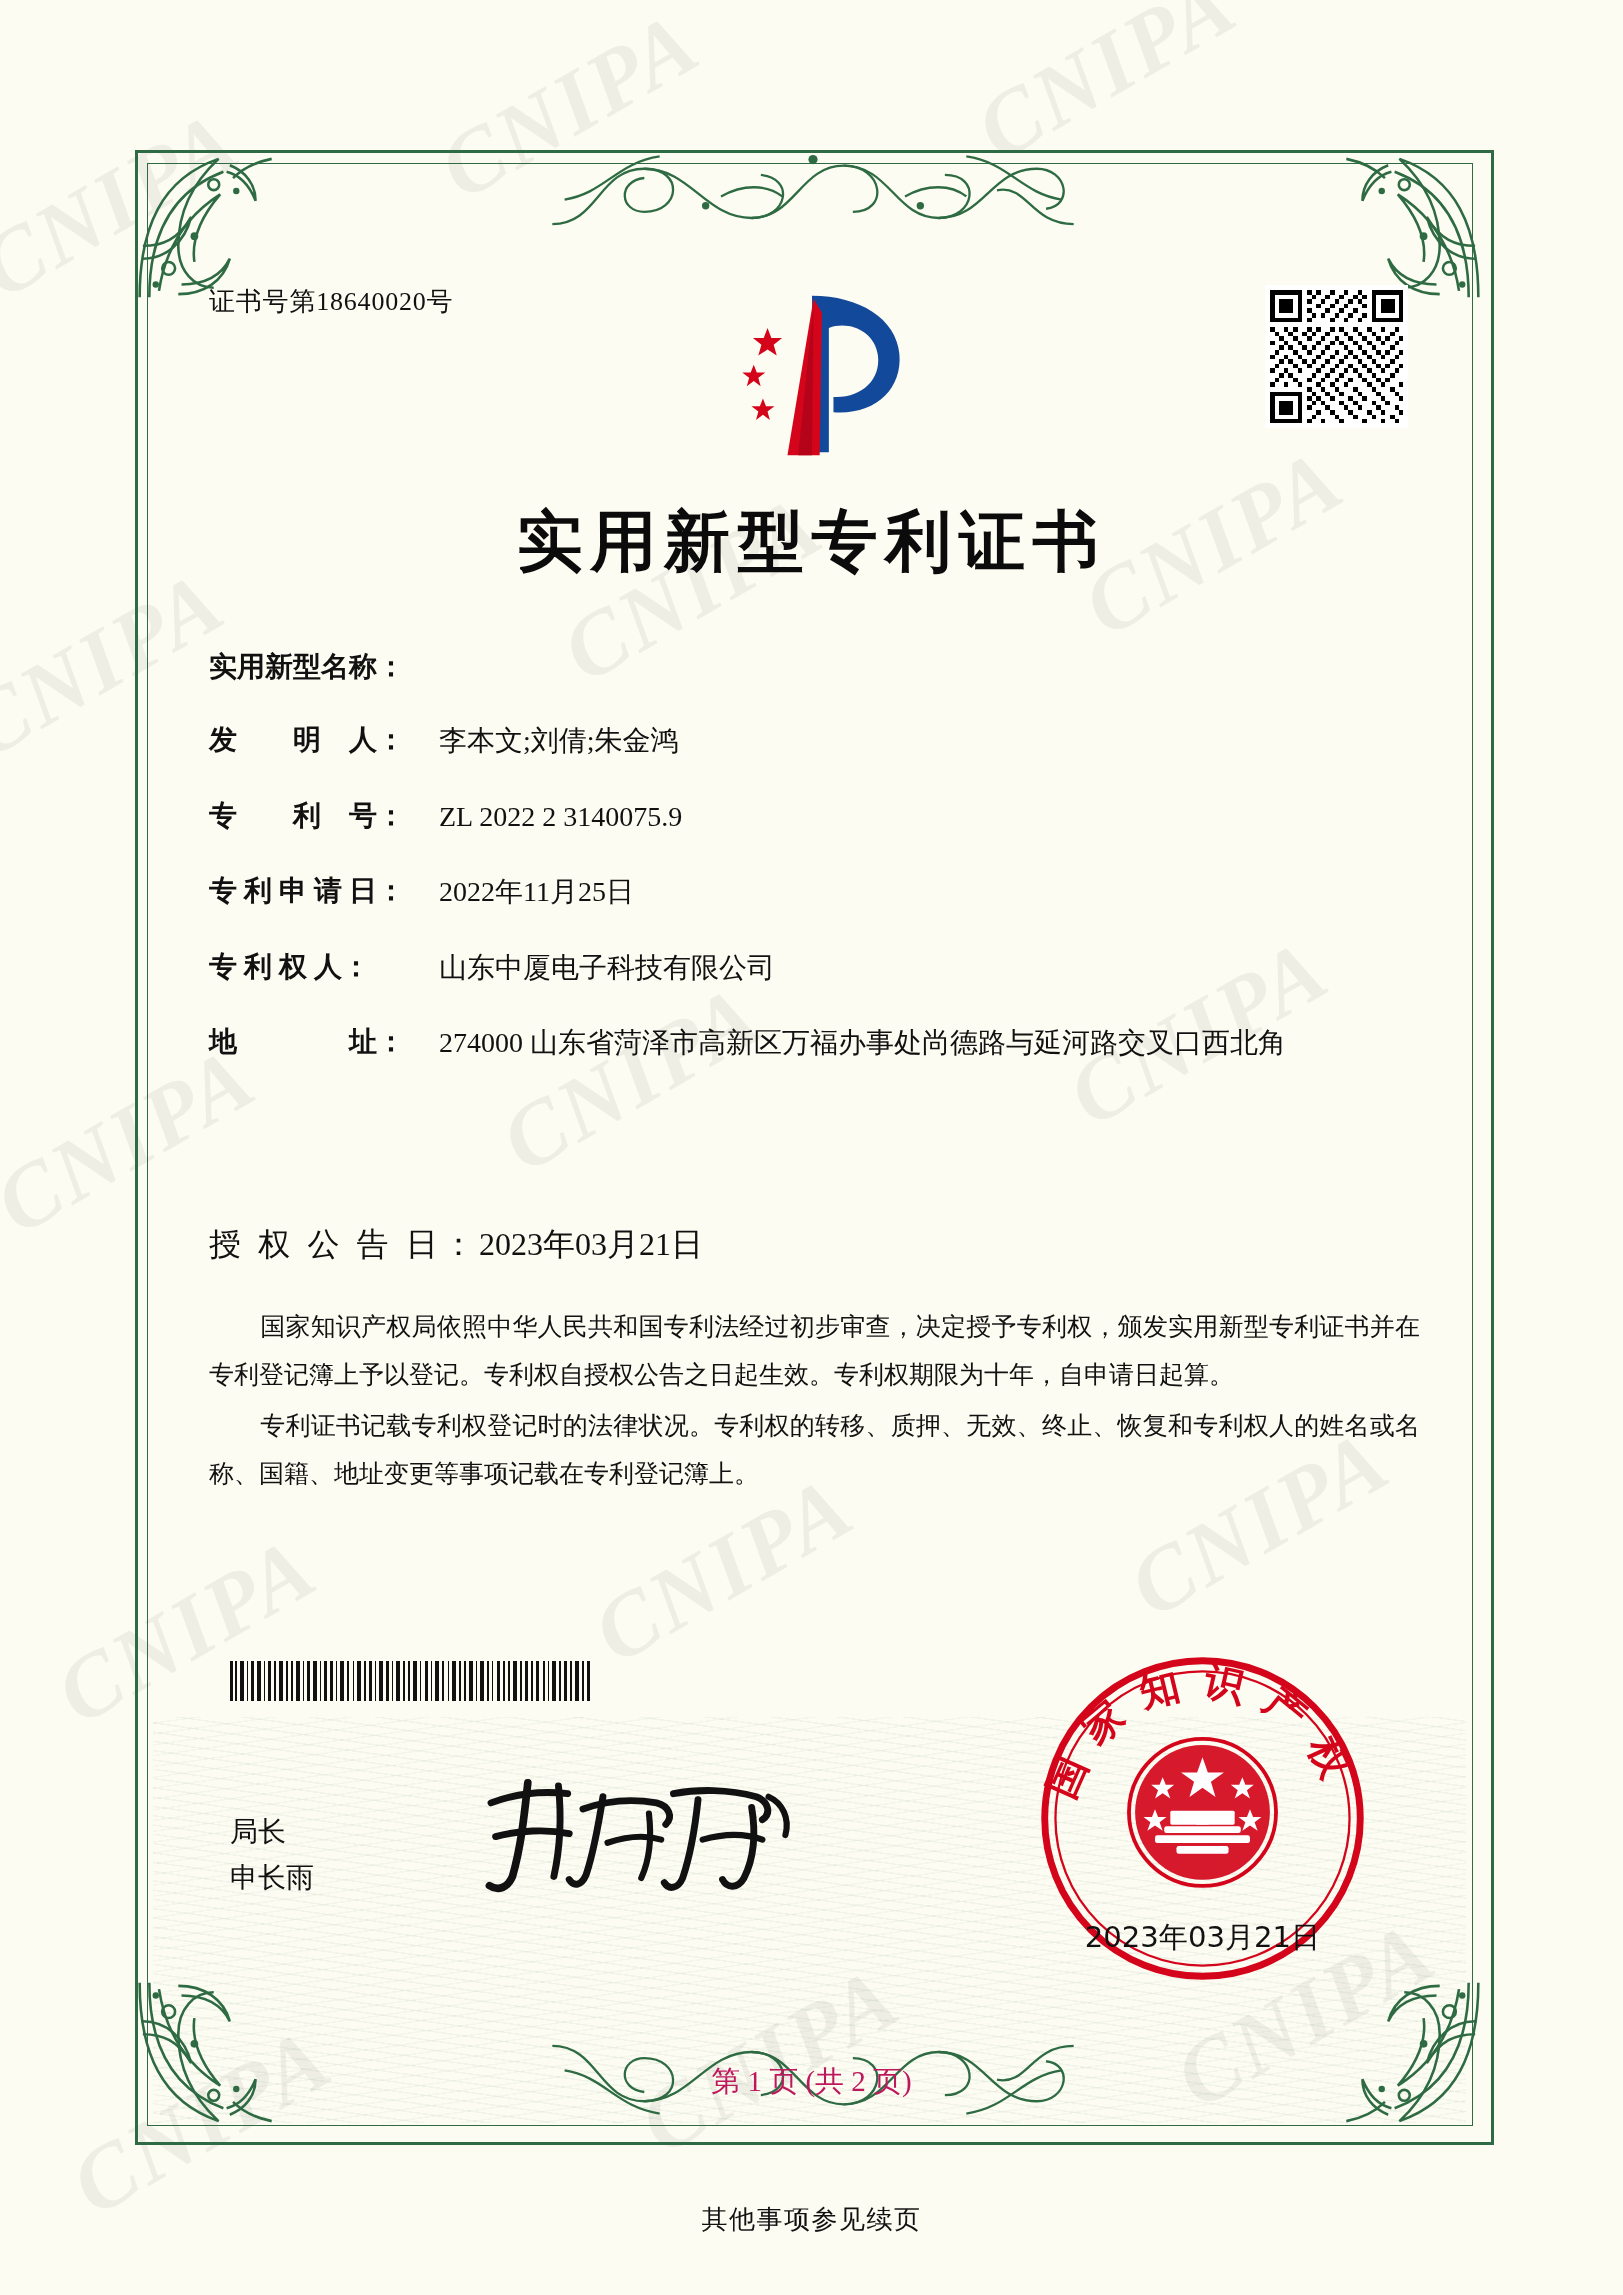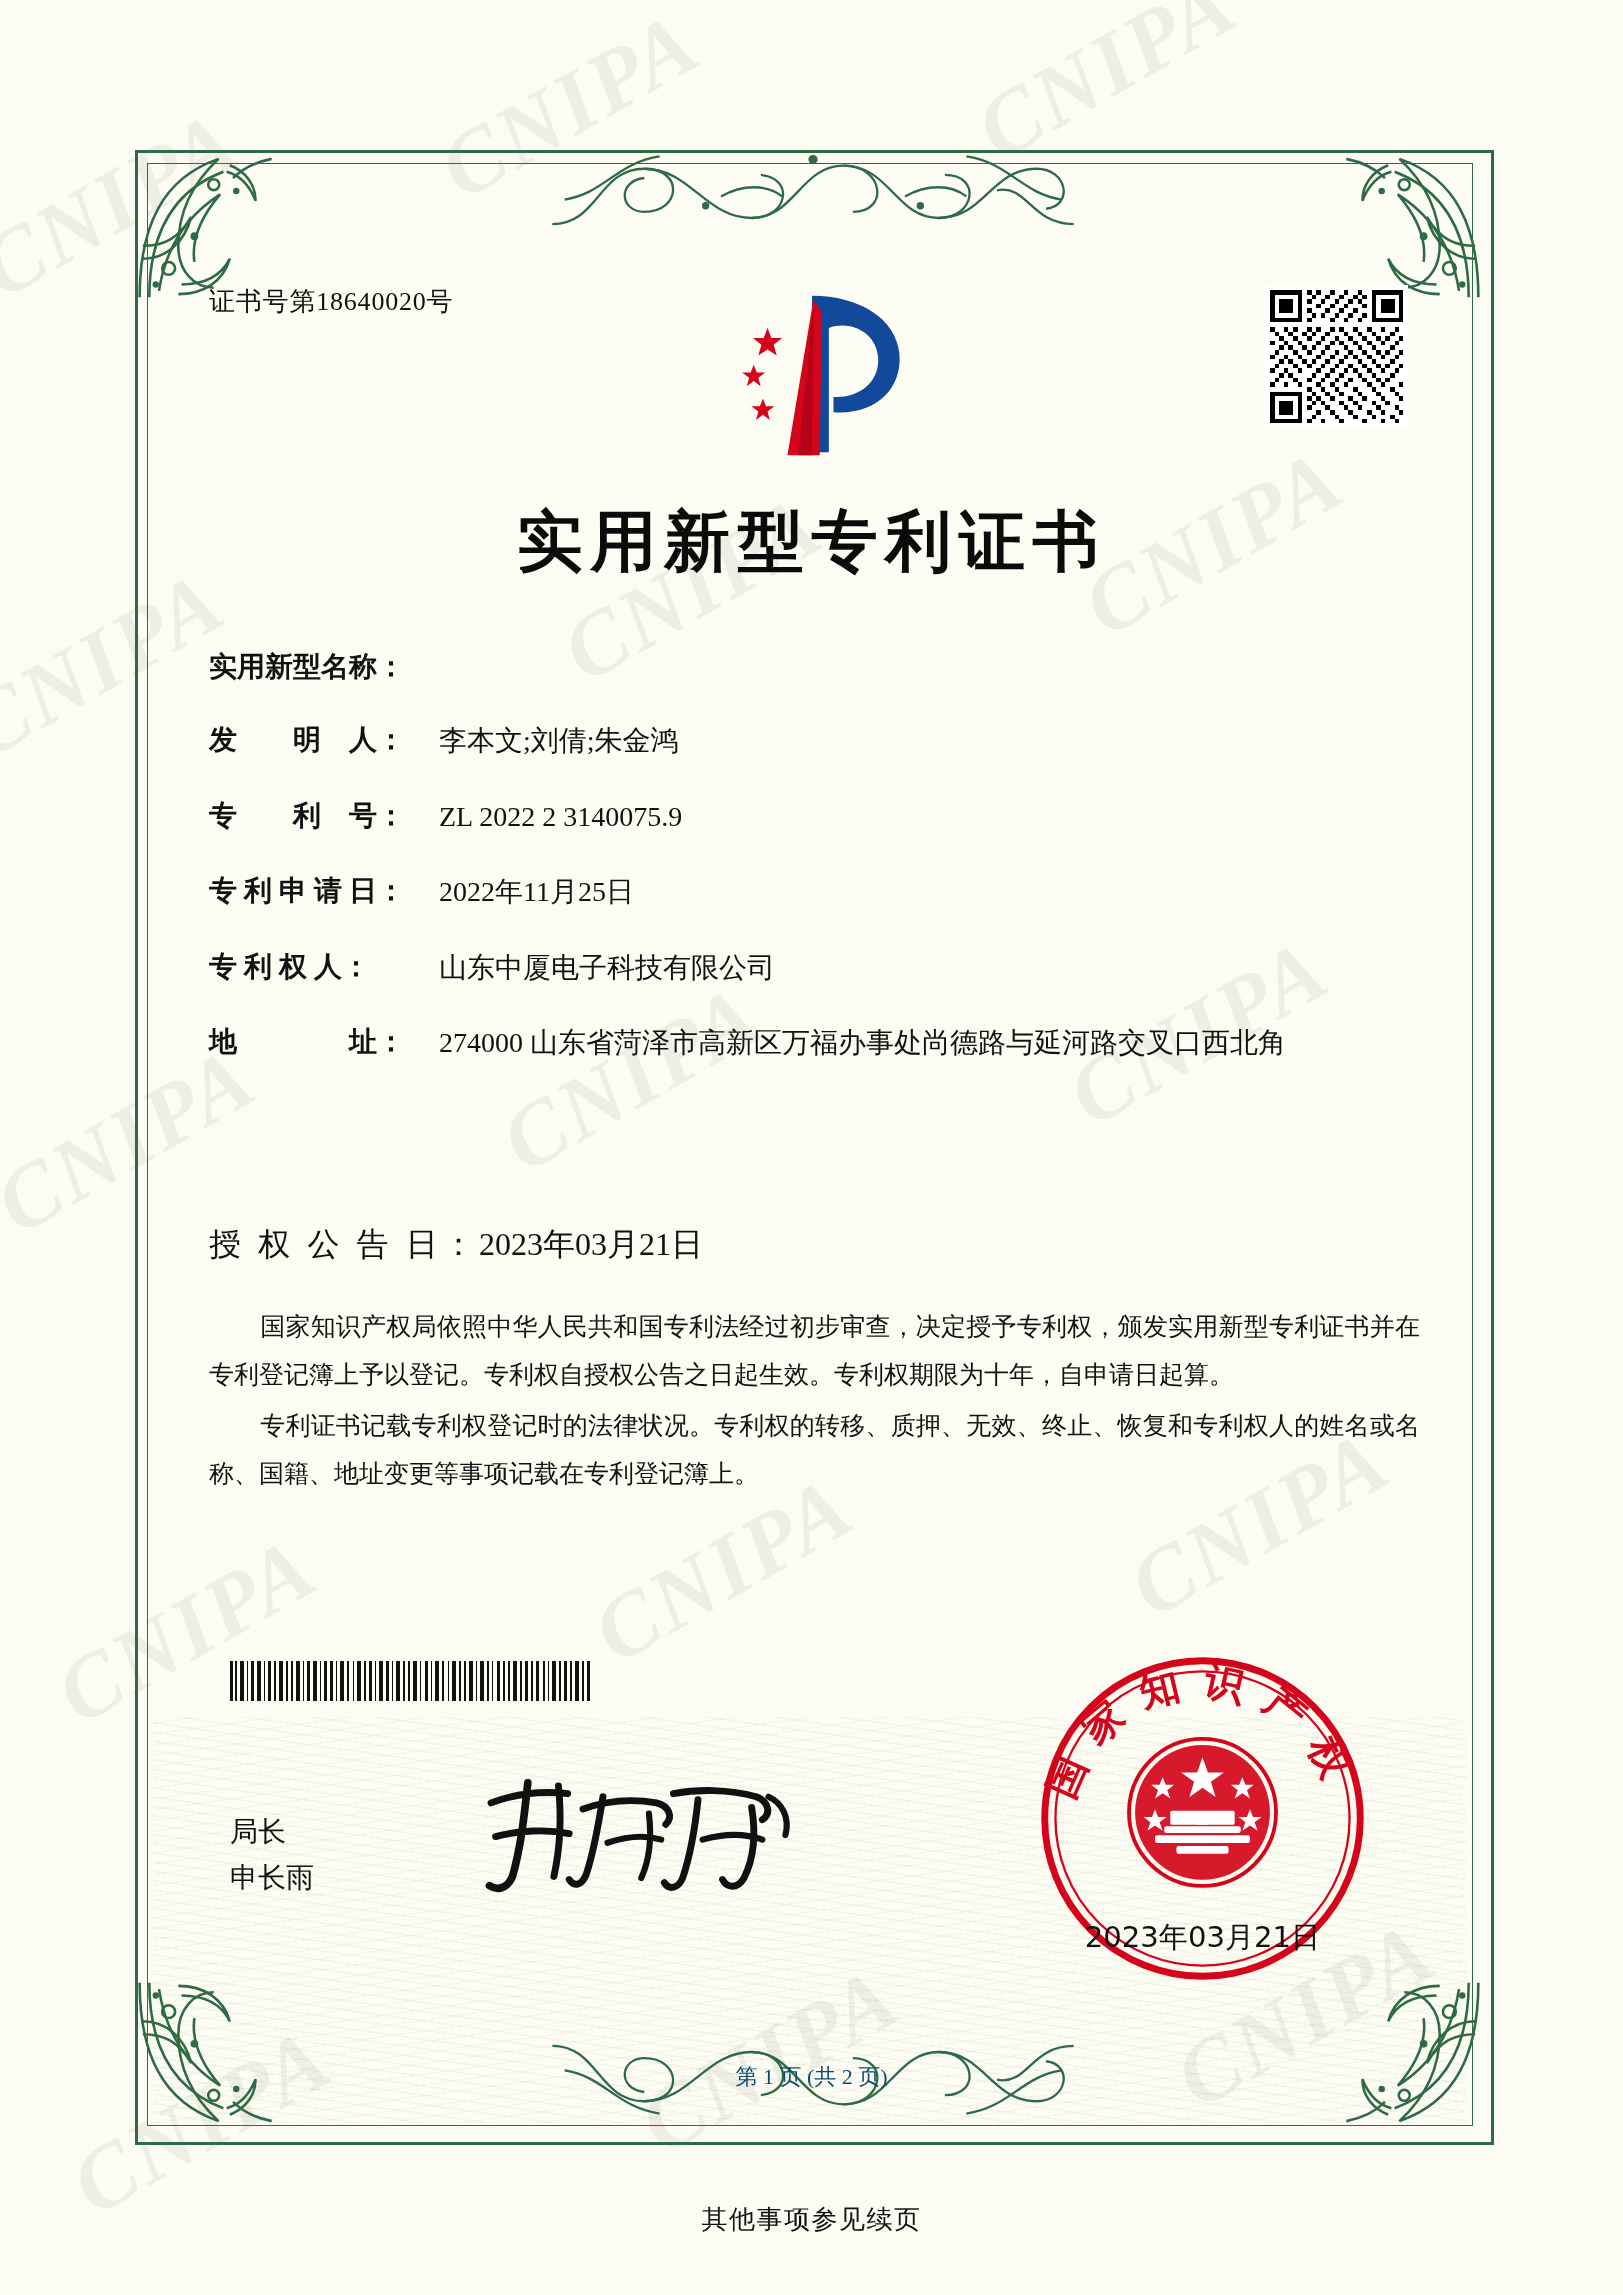--- a/index.html
+++ b/index.html
@@ -239,22 +239,22 @@
     width: 337px;
     height: 337px;
   }
   .seal svg { width: 100%; height: 100%; display: block; }
 
   .page-num {
     position: absolute;
     left: 0; right: 0;
     top: 2062px;
     text-align: center;
-    font-size: 22px;
-    color: #0c4a6e;
+    font-size: 29px;
+    color: #be185d;
   }
 
   .footnote {
     position: absolute;
     left: 0; right: 0;
     top: 2202px;
     text-align: center;
     font-size: 26px;
     color: #111;
     letter-spacing: 1.5px;

